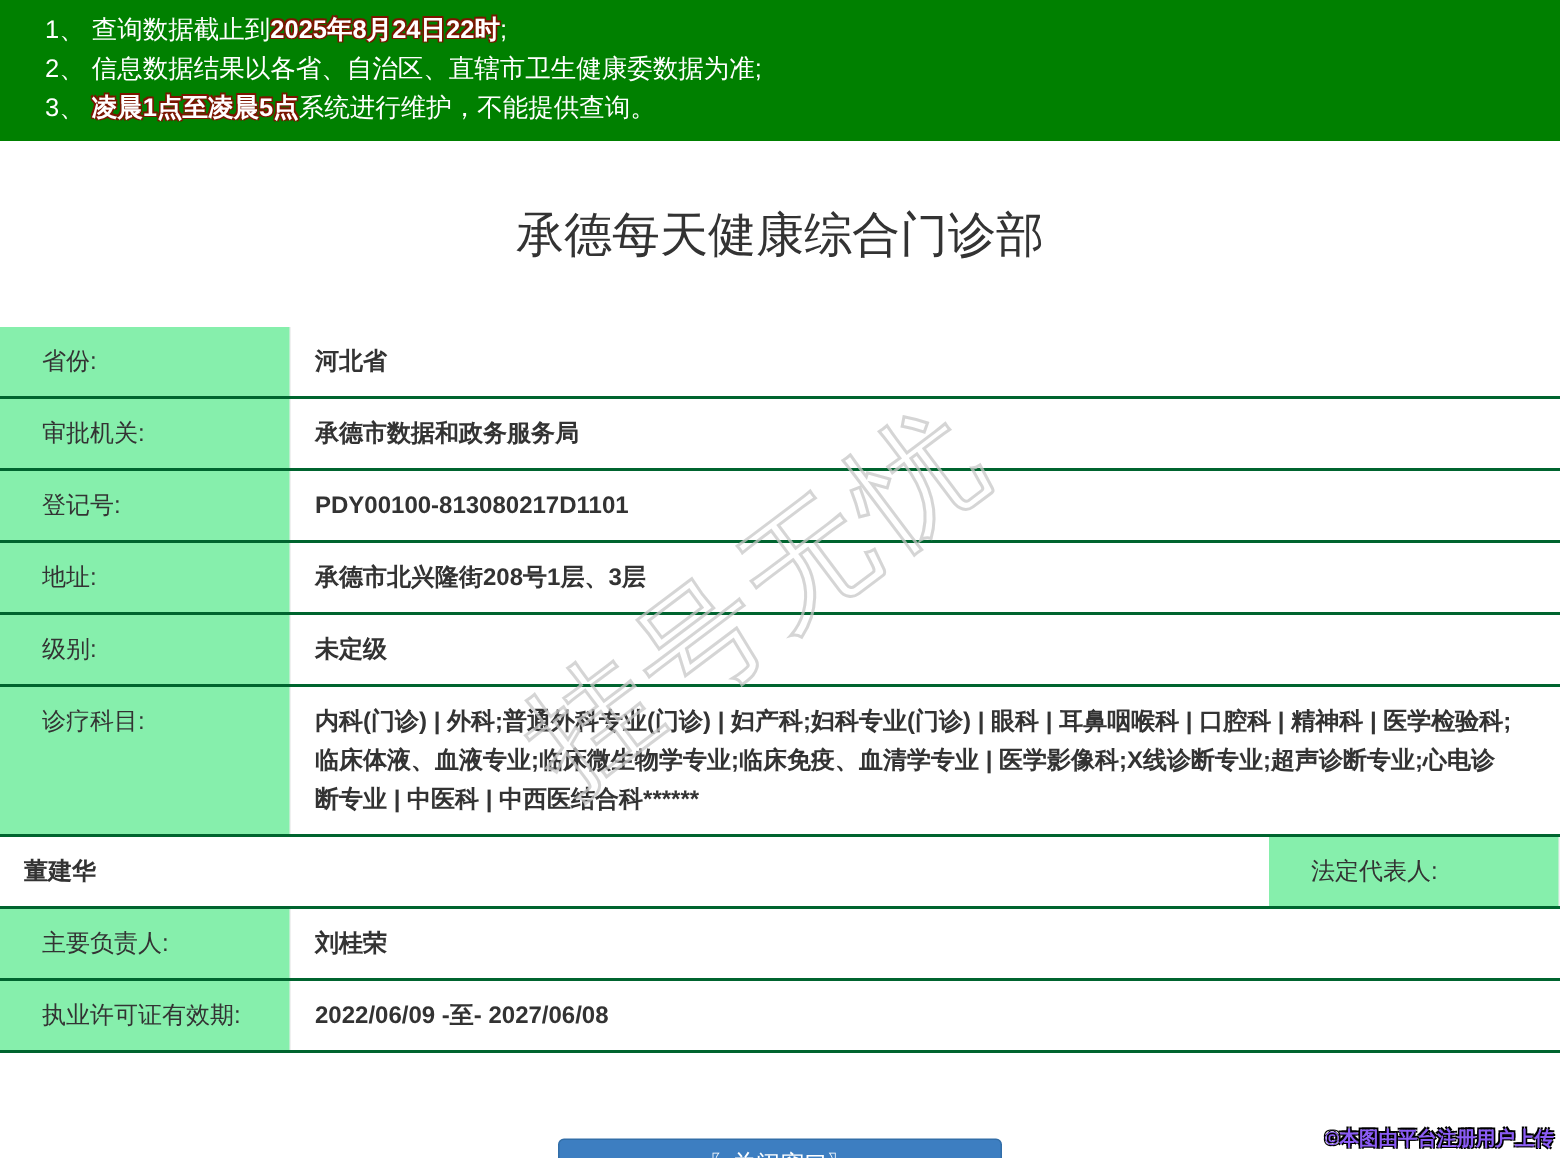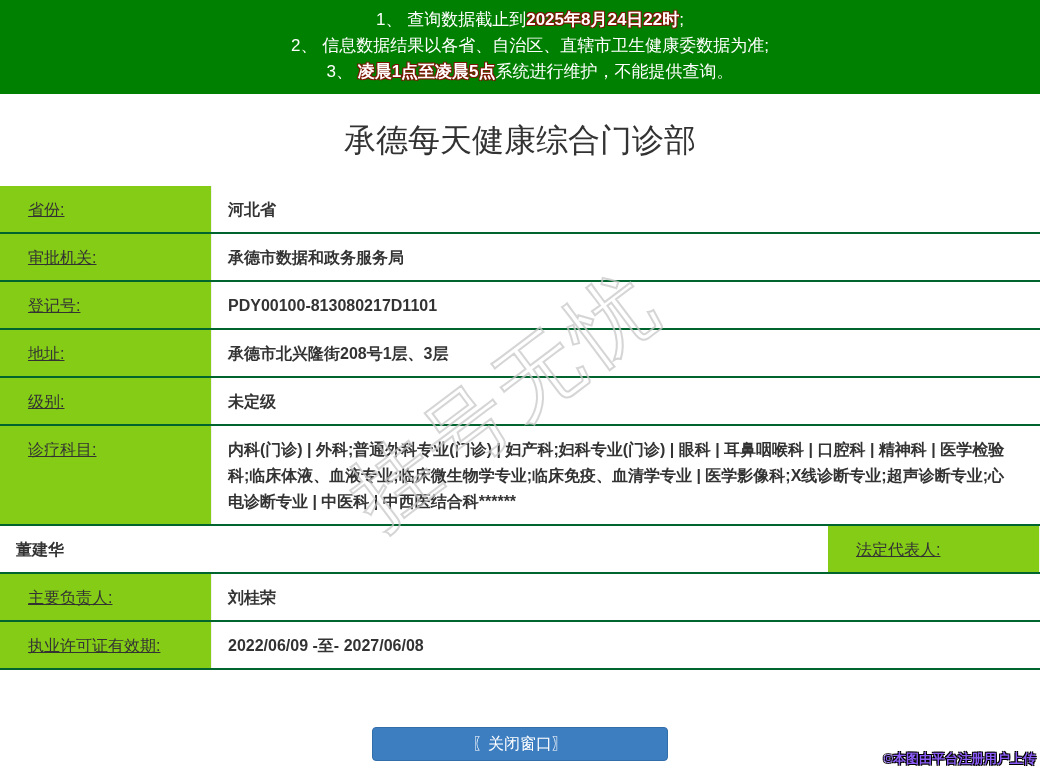--- a/index.html
+++ b/index.html
@@ -12,54 +12,53 @@
     color: #333333;
   }
 
   
   .banner {
     background: #008000;
     color: #ffffff;
     padding: 7px 10px 9px 30px;
     font-size: 17px;
   }
-  .banner-line { line-height: 26px; white-space: nowrap; text-align: center; }
+  .banner-line { line-height: 26px; white-space: nowrap; }
   .banner .em {
     font-weight: bold;
     text-shadow: 1px 1px 0 #7b1500, -1px -1px 0 #7b1500,
                  1px -1px 0 #7b1500, -1px 1px 0 #7b1500;
   }
 
   
   .page-title {
-    margin: 0;
+    margin: 16px;
     padding: 25px 0 23px 0;
     text-align: center;
     font-size: 32px;
     font-weight: 400;
     color: #333333;
   }
 
   
   .info-table { position: relative; z-index: 1; }
   .row {
     display: flex;
     border-bottom: 2px solid #00642f;
     min-height: 47px;
     box-sizing: border-box;
   }
   .cell { font-size: 16px; color: #333333; box-sizing: border-box; }
   .cell.label {
-    width: 212px;
+    width: 194px;
     flex-shrink: 0;
-    background: #84cc16;
+    background: #86efac;
     border-right: 1px solid #f0f0f0;
     padding: 13px 0 10px 28px;
     line-height: 22px;
-    text-decoration: underline;
   }
   .cell.value {
     flex: 1;
     padding: 11px 29px 9px 16px;
     line-height: 26px;
     font-weight: bold;
   }
 
   
   .watermark {

